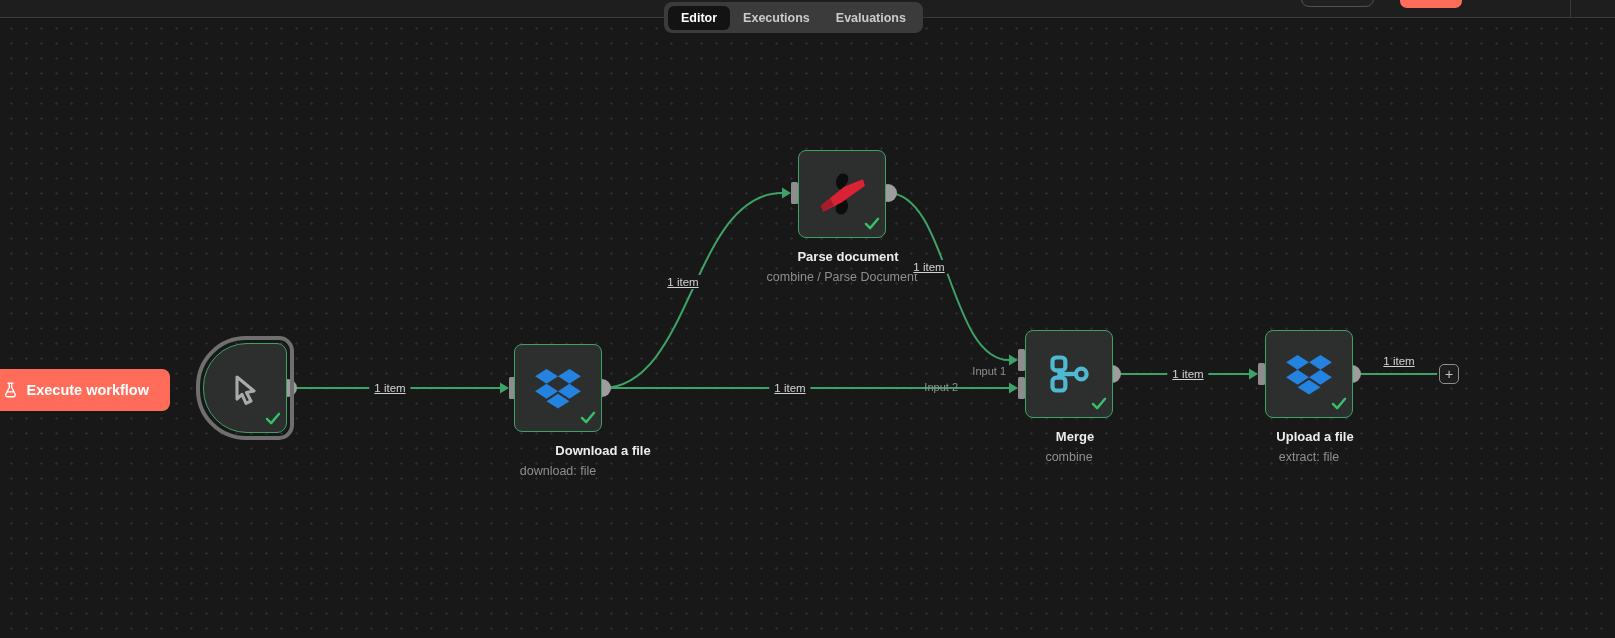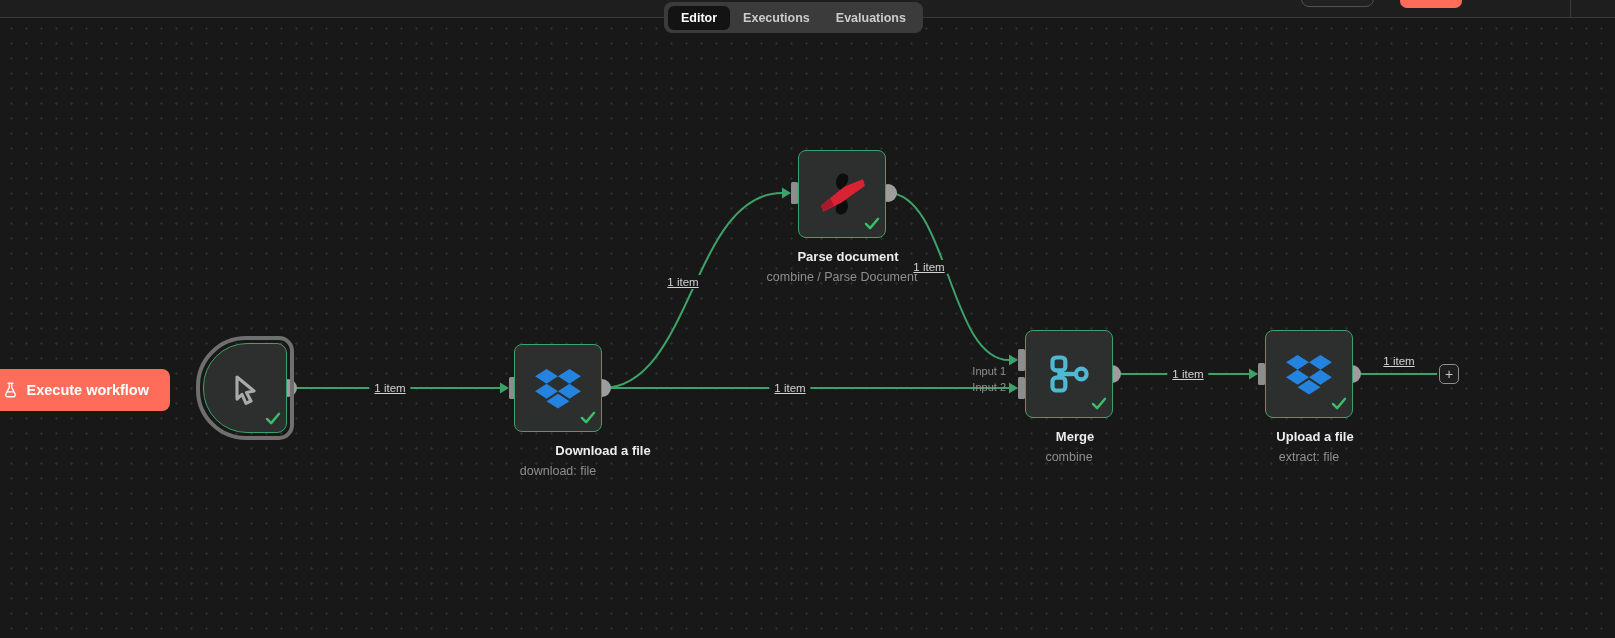--- a/index.html
+++ b/index.html
@@ -175,21 +175,21 @@
     </span>
     <span class="check">
       <svg width="16" height="14" viewBox="0 0 17 15" fill="none" stroke="#37c068" stroke-width="2.6" stroke-linecap="round" stroke-linejoin="round">
         <path d="M2 8.5 L6.5 13 L15 3"></path>
       </svg>
     </span>
   </div>
   <div class="node-title" style="left:1069px;top:426px;">Merge</div>
   <div class="node-sub" style="left:1069px;top:450px;">combine</div>
   <div class="input-label" style="left:950px;top:365px;">Input 1</div>
-  <div class="input-label" style="left:950px;top:381px;">Input 2</div>
+  <div class="input-label" style="left:902px;top:381px;">Input 2</div>
 
   <div class="node" style="left:1265px;top:330px;width:88px;height:88px;">
     <span style="display:flex;">
       <svg width="46" height="42" viewBox="0 0 24 22" fill="#2583e0">
         <path d="M6 1L0 4.9l6 3.9 6-3.9L6 1zm12 0l-6 3.9 6 3.9 6-3.9L18 1zM0 12.7l6 3.9 6-3.9-6-3.9-6 3.9zm18-3.9l-6 3.9 6 3.9 6-3.9-6-3.9zM6 17.9l6 3.9 6-3.9-6-3.9-6 3.9z"></path>
       </svg>
     </span>
     <span class="check">
       <svg width="16" height="14" viewBox="0 0 17 15" fill="none" stroke="#37c068" stroke-width="2.6" stroke-linecap="round" stroke-linejoin="round">
         <path d="M2 8.5 L6.5 13 L15 3"></path>

